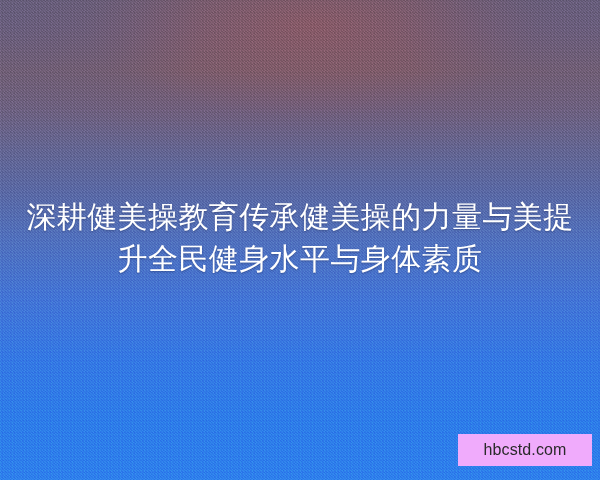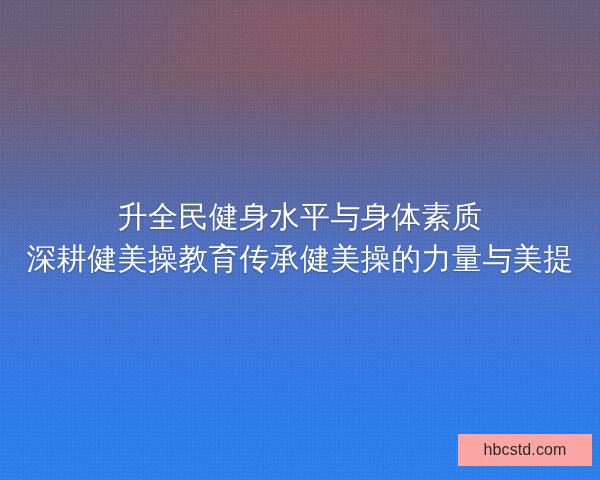--- a/index.html
+++ b/index.html
@@ -89,21 +89,21 @@
   }
   .headline .tline { display: block; }
 
   
   .watermark {
     position: absolute;
     left: 458px;
     top: 434px;
     width: 134px;
     height: 32px;
-    background: #fca5a5;
+    background: #f0abfc;
     display: flex;
     align-items: center;
     justify-content: center;
   }
   .watermark-text {
     color: #2a2a2a;
     font-size: 16px;
     line-height: 1;
     letter-spacing: 0.1px;
     font-weight: 400;
@@ -114,21 +114,21 @@
 <body>
 
 <div id="stage">
 
   <div class="bg-base"></div>
   <div class="bg-warm"></div>
   <div class="bg-cool"></div>
   <div class="bg-grain"></div>
 
   <div class="headline">
+    <span class="tline">深耕健美操教育传承健美操的力量与美提</span>
     <span class="tline">升全民健身水平与身体素质</span>
-    <span class="tline">深耕健美操教育传承健美操的力量与美提</span>
   </div>
 
   <div class="watermark">
     <span class="watermark-text">hbcstd.com</span>
   </div>
 
 </div>
 
 </body></html>

